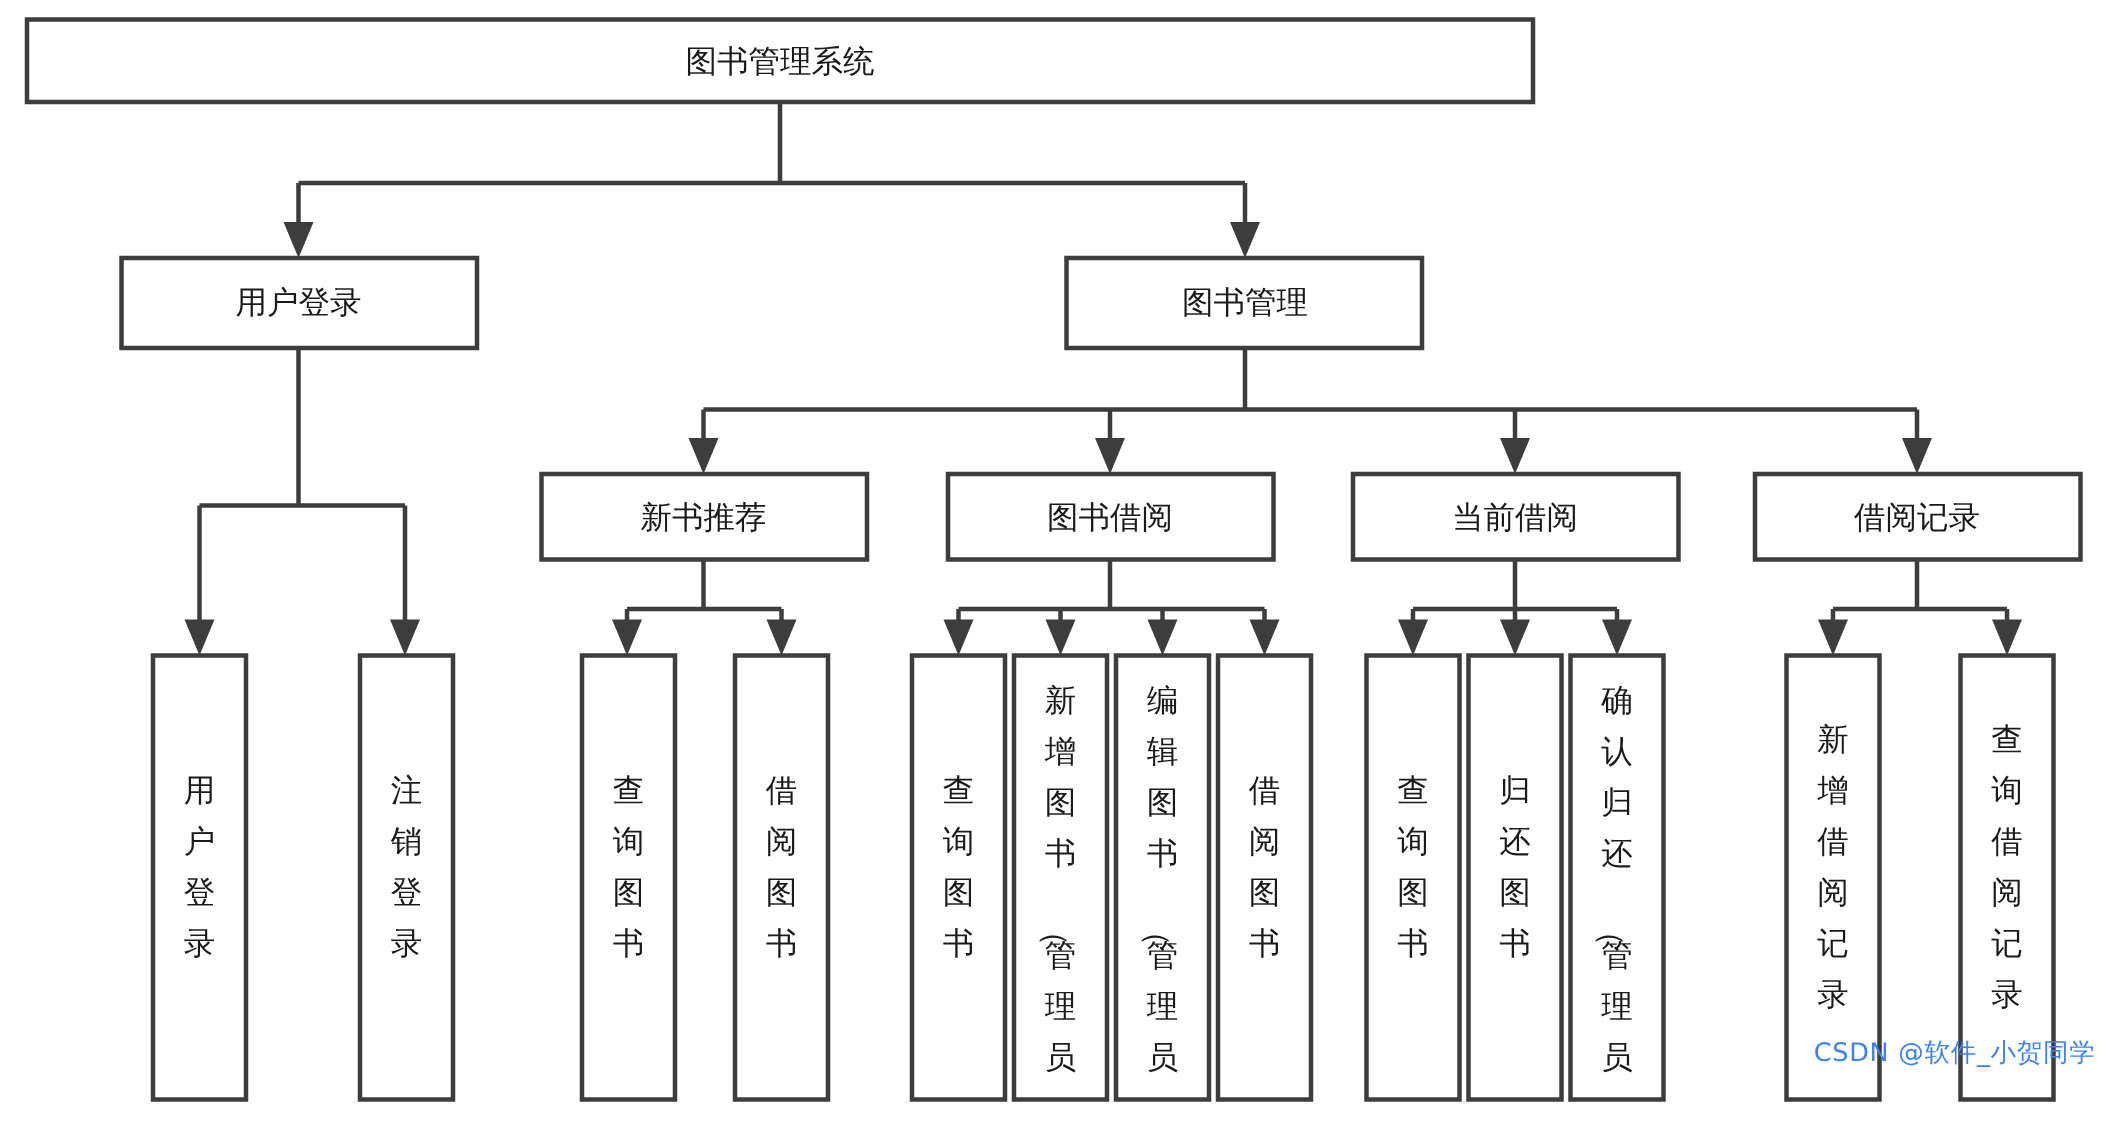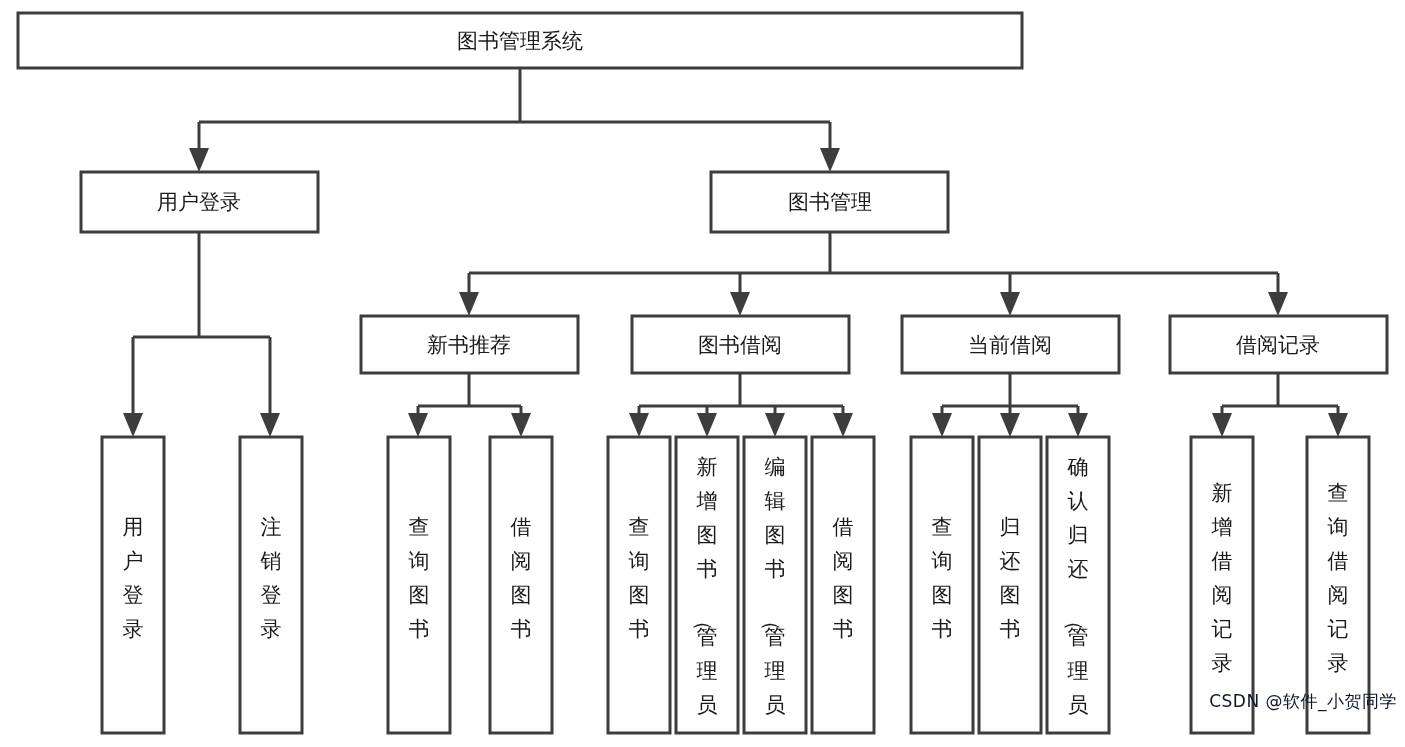--- a/index.html
+++ b/index.html
@@ -57,21 +57,21 @@
     font-size: 21px;
     fill: #1a1a1a;
     text-anchor: middle;
   }
   .watermark-text {
     position: absolute;
     right: 8px;
     bottom: 6px;
     font-family: "DejaVu Sans", "Liberation Sans", sans-serif;
     font-size: 17px;
-    color: #0f172a;
+    color: #3b82f6;
     letter-spacing: 0.5px;
     white-space: nowrap;
     pointer-events: none;
     user-select: none;
   }
 </style>
 </head>
 <body>
 
 <div id="diagram-root">

